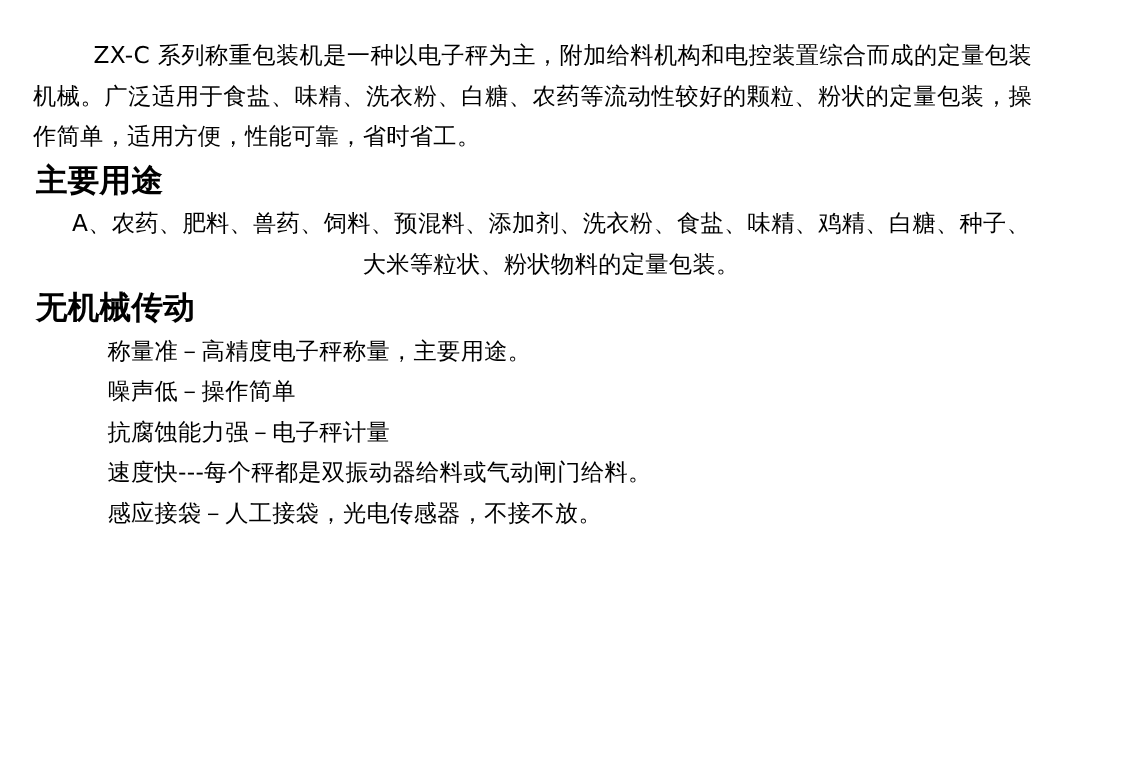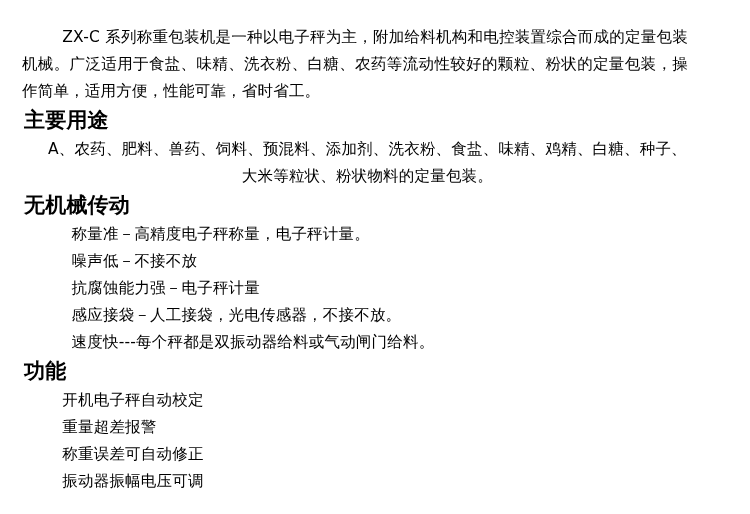--- a/index.html
+++ b/index.html
@@ -66,28 +66,21 @@
 
   <p class="para indent">ZX-C 系列称重包装机是一种以电子秤为主，附加给料机构和电控装置综合而成的定量包装机械。广泛适用于食盐、味精、洗衣粉、白糖、农药等流动性较好的颗粒、粉状的定量包装，操作简单，适用方便，性能可靠，省时省工。</p>
 
   <div class="block">
     <p class="heading">主要用途</p>
     <p class="item ind1">A、农药、肥料、兽药、饲料、预混料、添加剂、洗衣粉、食盐、味精、鸡精、白糖、种子、大米等粒状、粉状物料的定量包装。</p>
   </div>
 
   <div class="block">
     <p class="heading">无机械传动</p>
-    <p class="item ind2">称量准－高精度电子秤称量，电子秤计量。</p>
-    <p class="item ind2">噪声低－不接不放</p>
+    <p class="item ind2">称量准－高精度电子秤称量，主要用途。</p>
+    <p class="item ind2">噪声低－操作简单</p>
     <p class="item ind2">抗腐蚀能力强－电子秤计量</p>
+    <p class="item ind2">速度快---每个秤都是双振动器给料或气动闸门给料。</p>
     <p class="item ind2">感应接袋－人工接袋，光电传感器，不接不放。</p>
-    <p class="item ind2">速度快---每个秤都是双振动器给料或气动闸门给料。</p>
   </div>
 
-  <div class="block">
-    <p class="heading">功能</p>
-    <p class="item ind3">开机电子秤自动校定</p>
-    <p class="item ind3">重量超差报警</p>
-    <p class="item ind3">称重误差可自动修正</p>
-    <p class="item ind3">振动器振幅电压可调</p>
-  </div>
 
 </div>
 
 </body></html>

